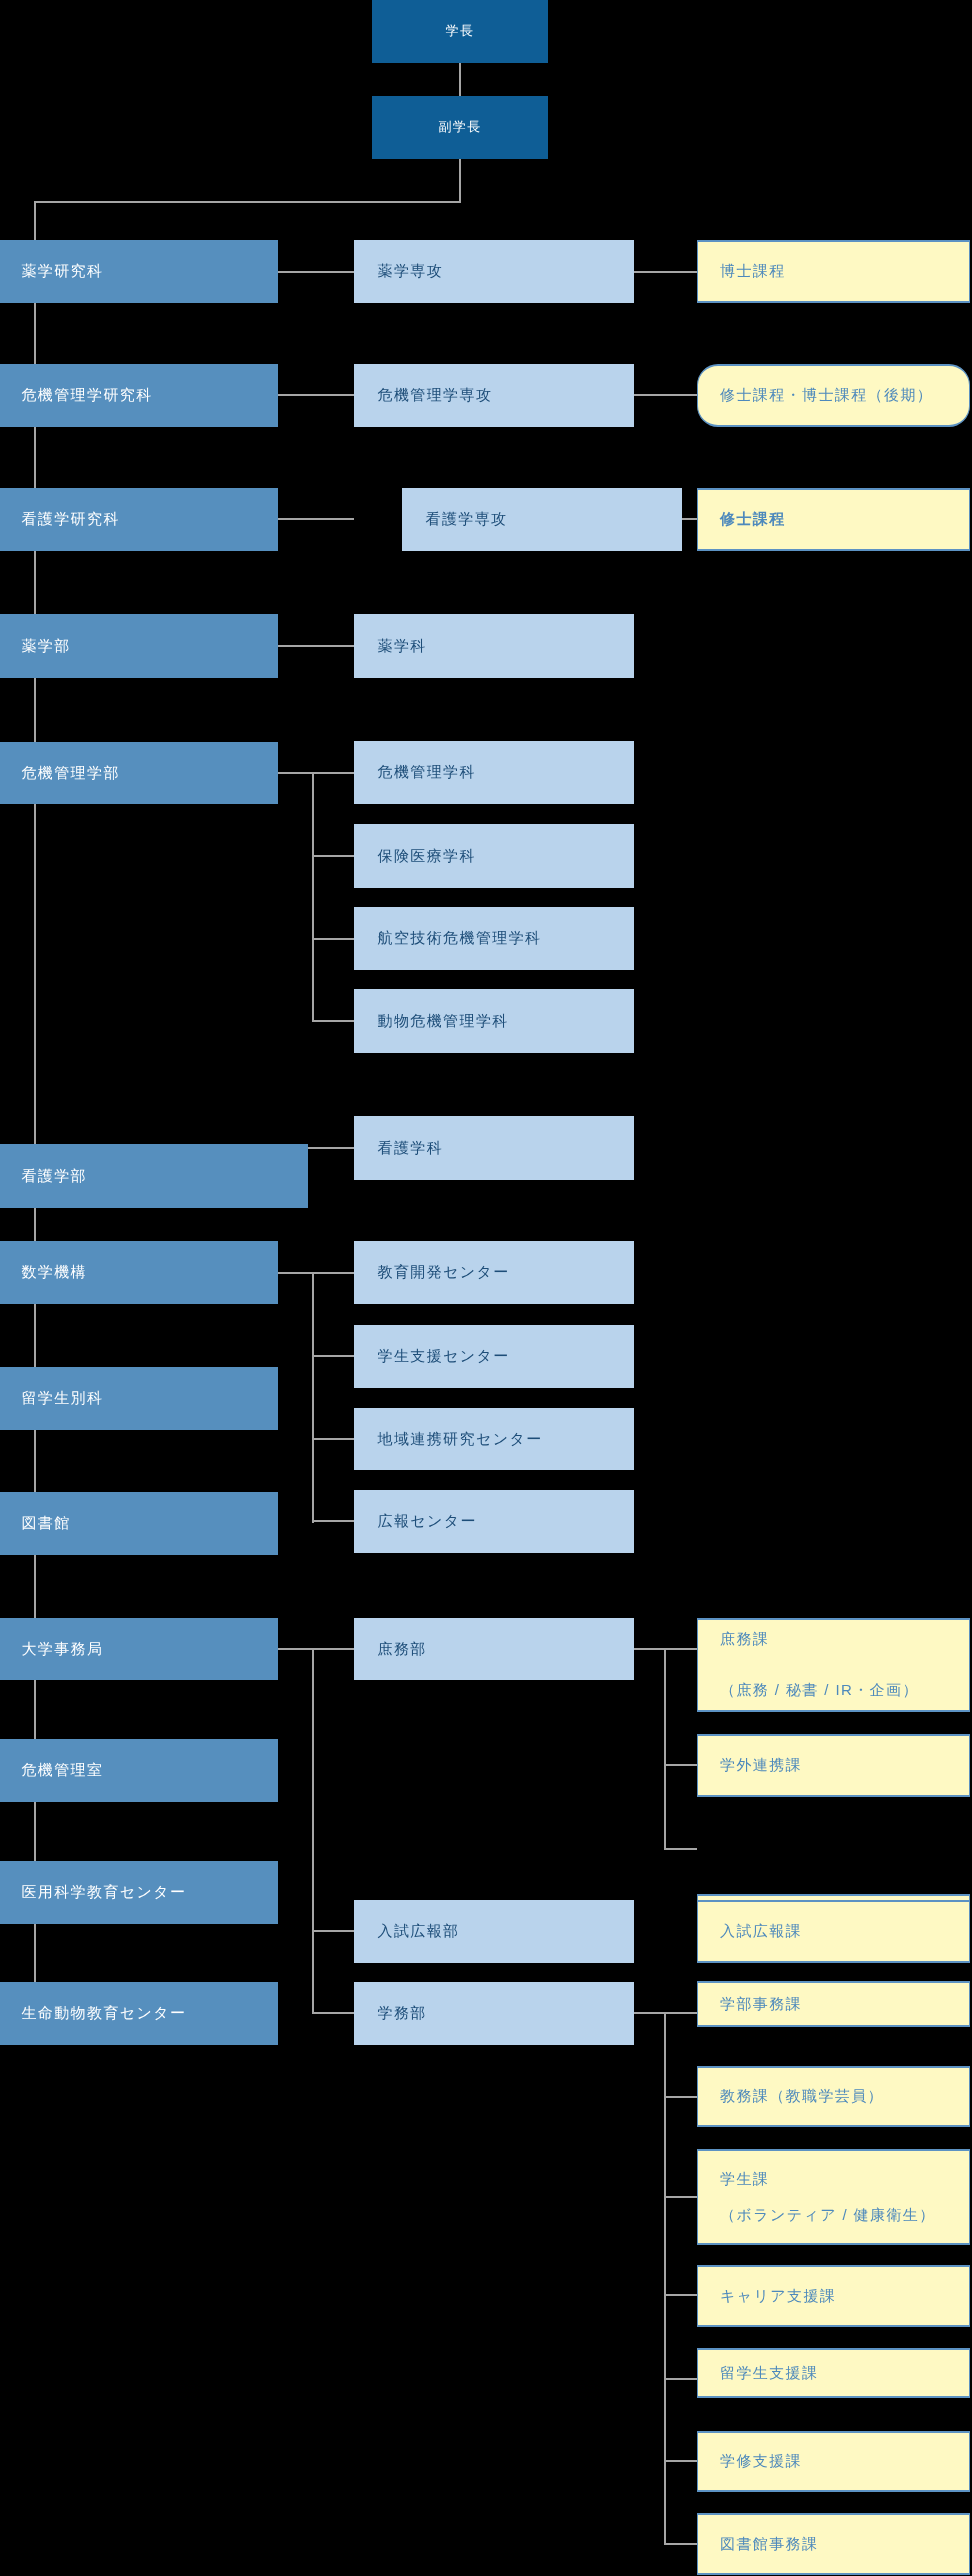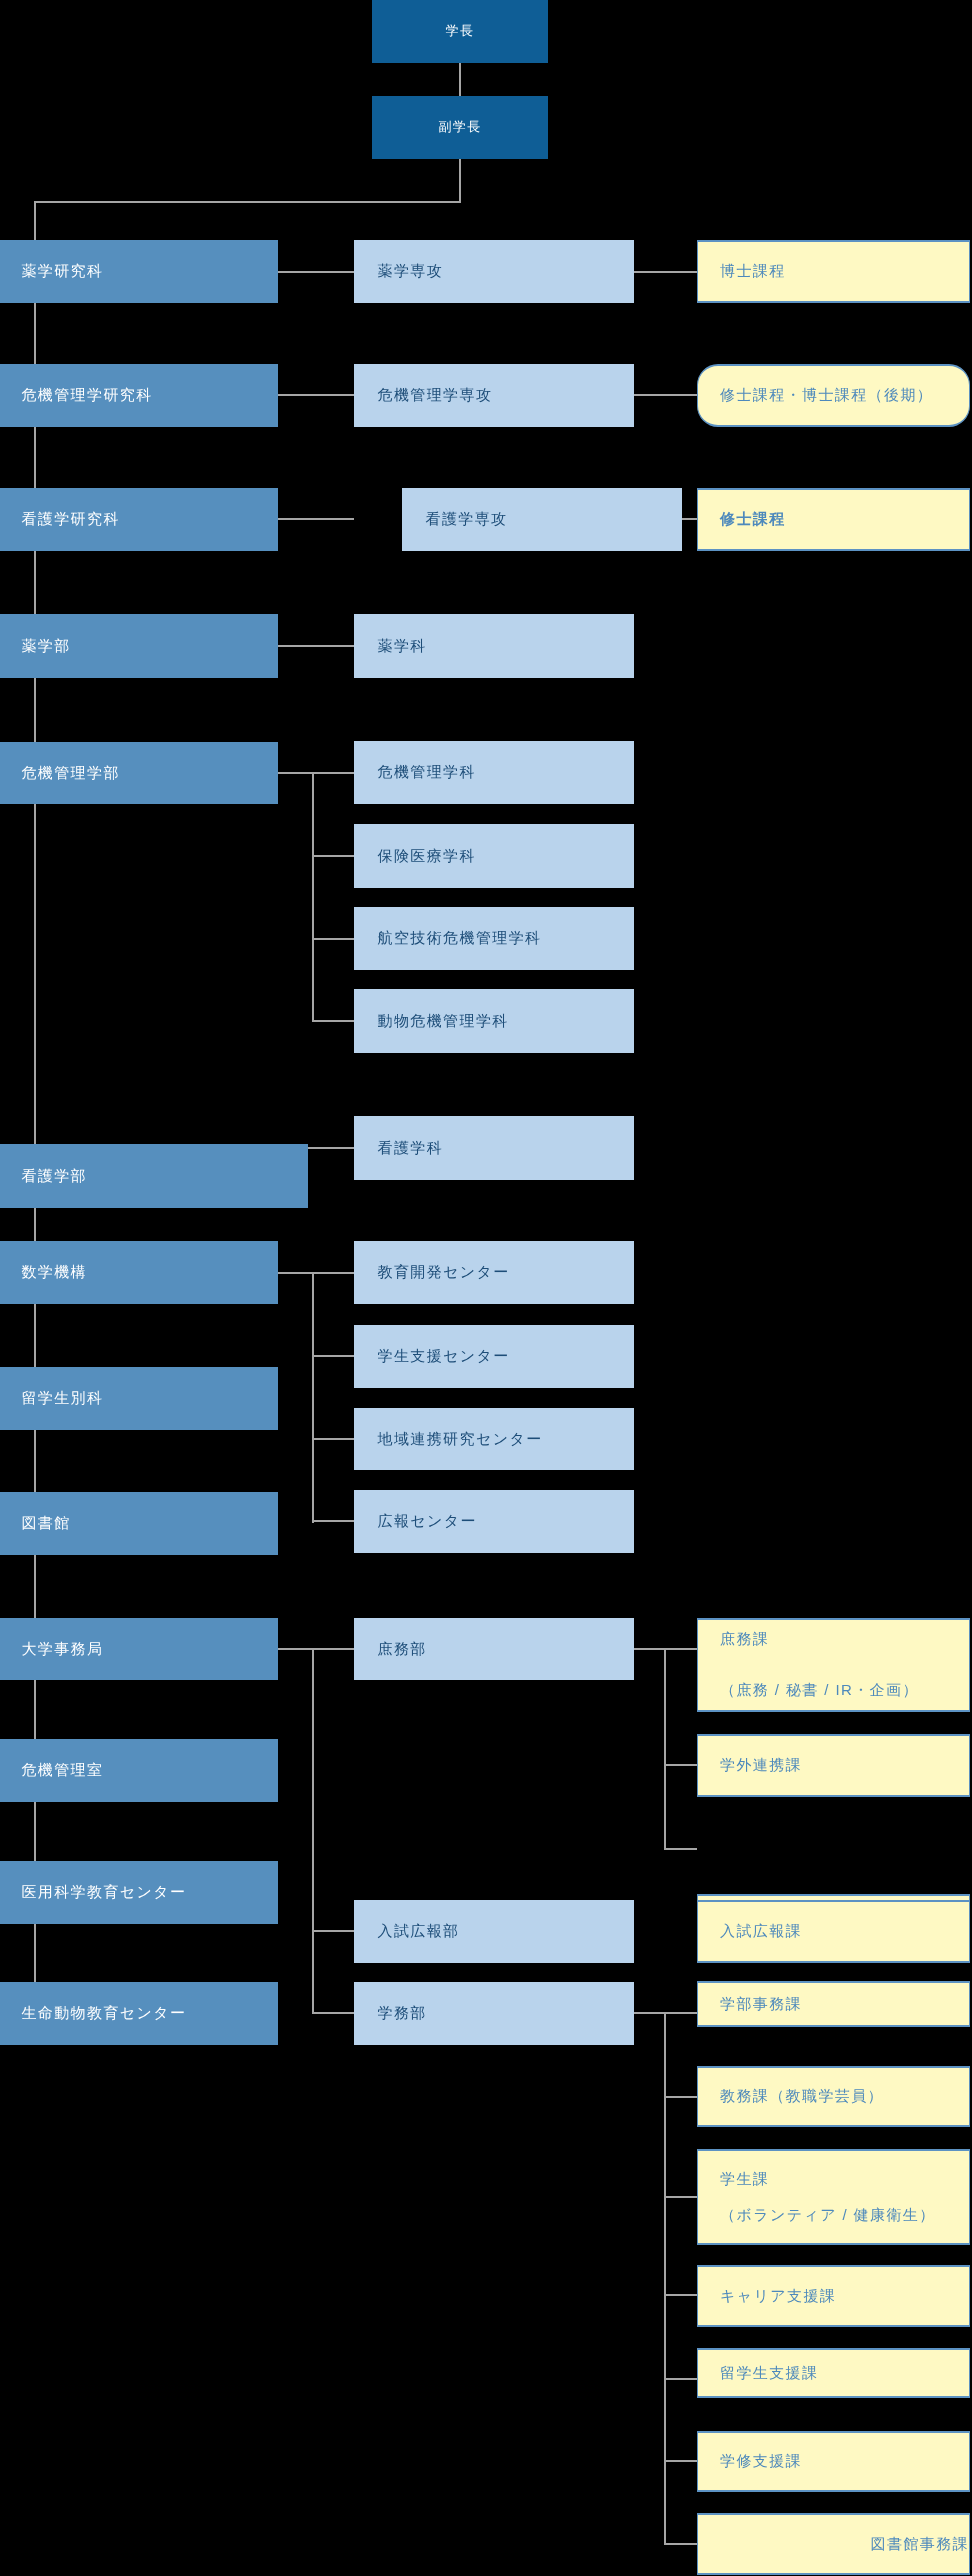--- a/index.html
+++ b/index.html
@@ -192,17 +192,17 @@
     </div>
     <div class="box white" style="left: 697px; top: 2265px; width: 273px; height: 62px;">
       <span>キャリア支援課</span>
     </div>
     <div class="box white" style="left: 697px; top: 2348px; width: 273px; height: 50px;">
       <span>留学生支援課</span>
     </div>
     <div class="box white" style="left: 697px; top: 2431px; width: 273px; height: 61px;">
       <span>学修支援課</span>
     </div>
-    <div class="box white" style="left: 697px; top: 2513px; width: 273px; height: 62px; text-align: right;">
+    <div class="box white" style="left: 697px; top: 2513px; width: 273px; height: 62px;">
       <span>図書館事務課</span>
     </div>
   </div>
 
 
 </body></html>

